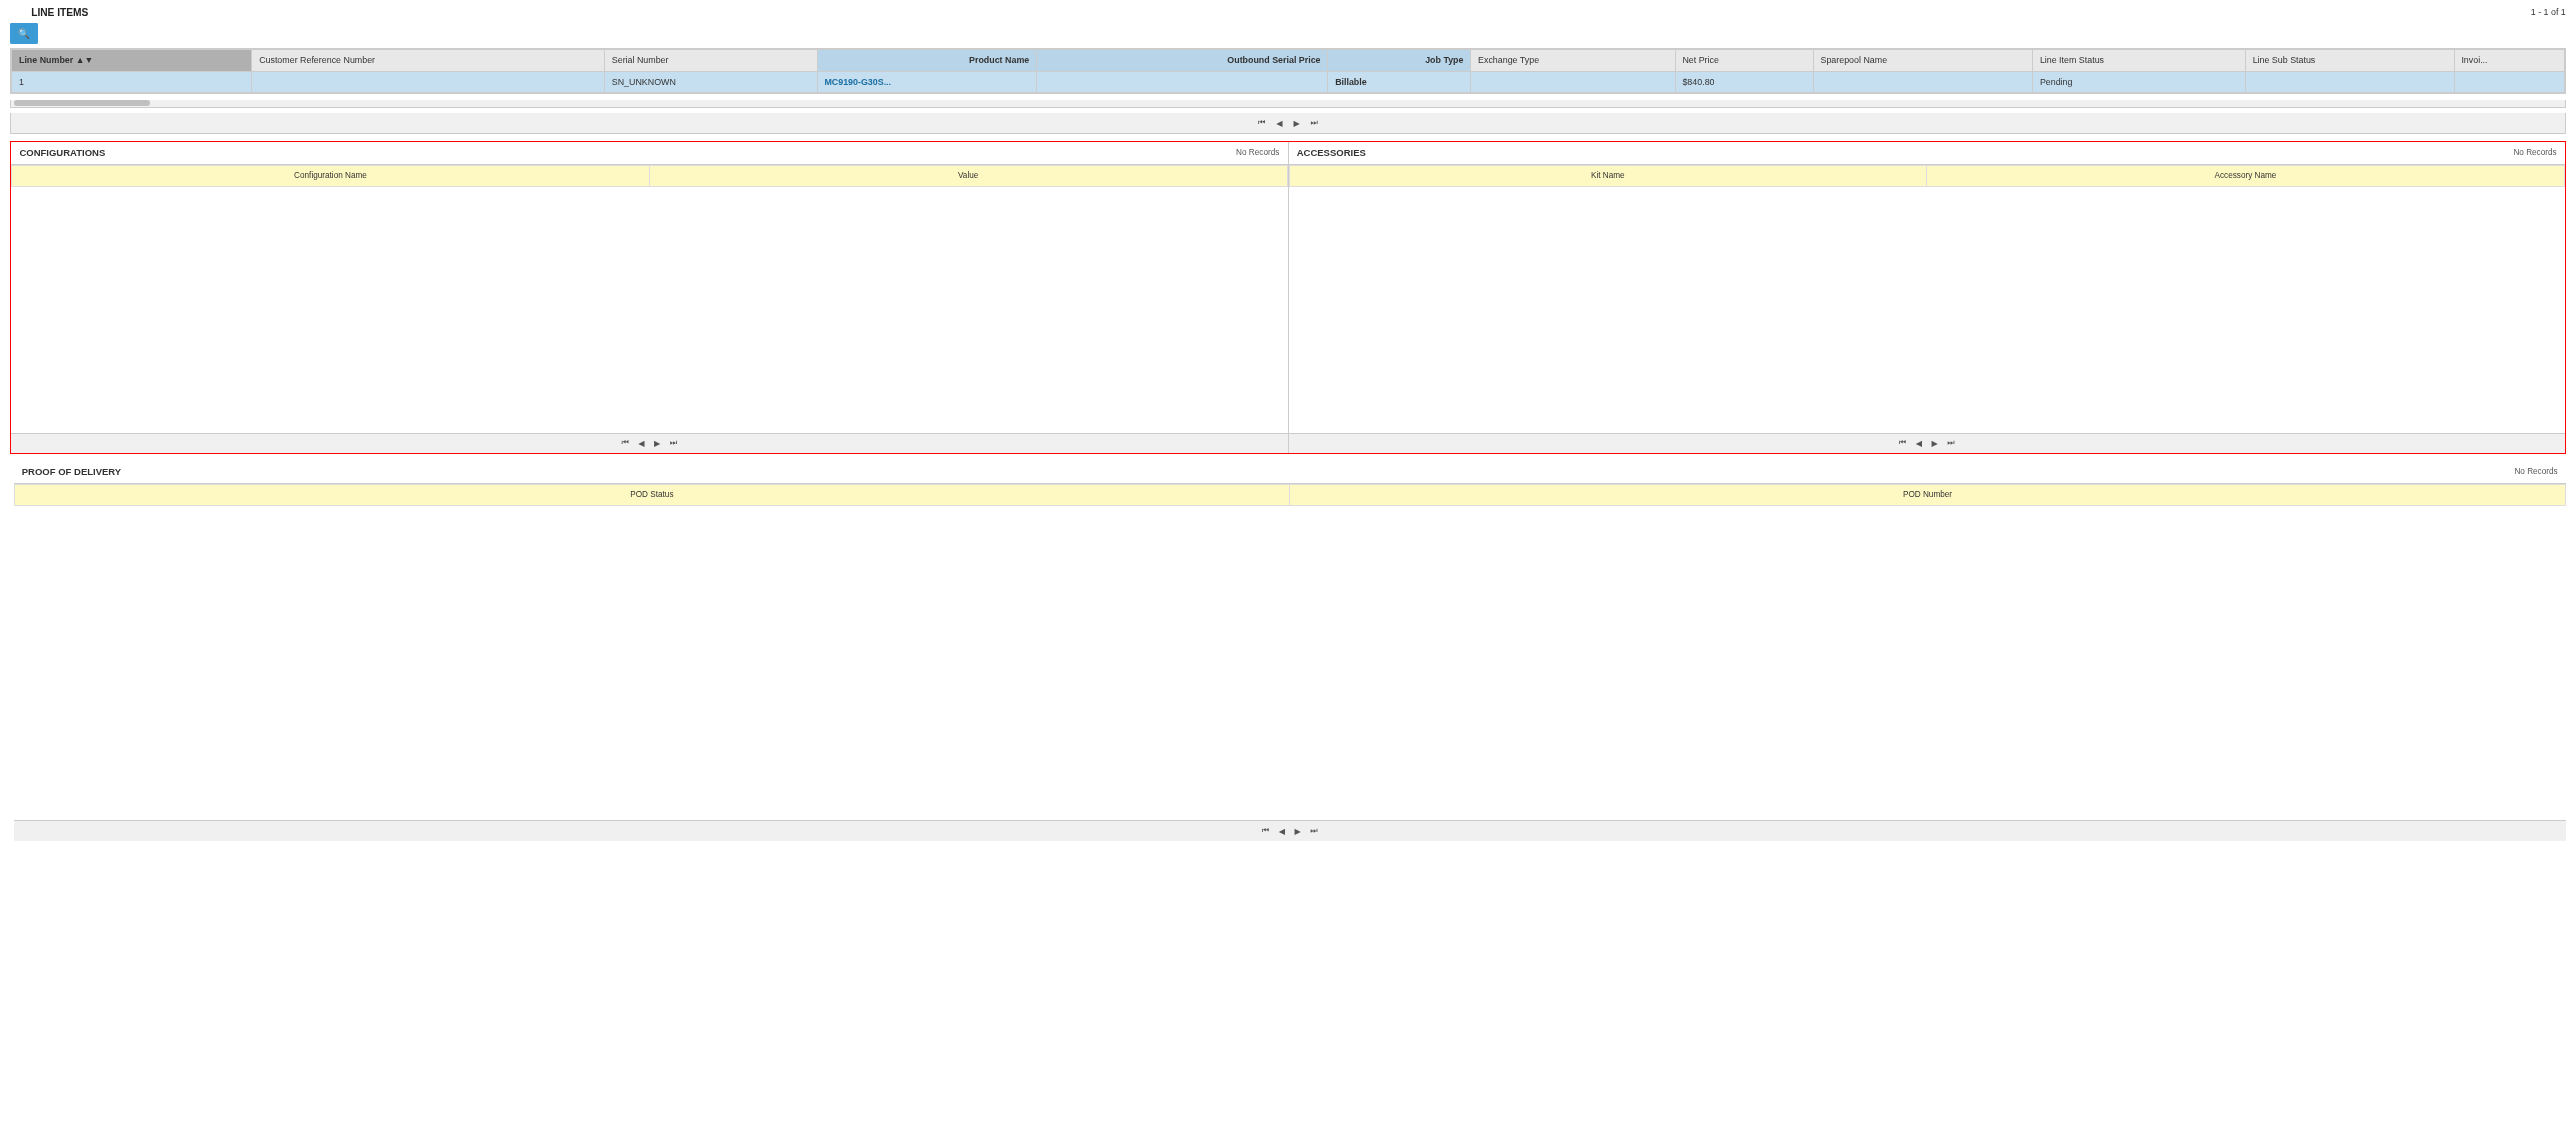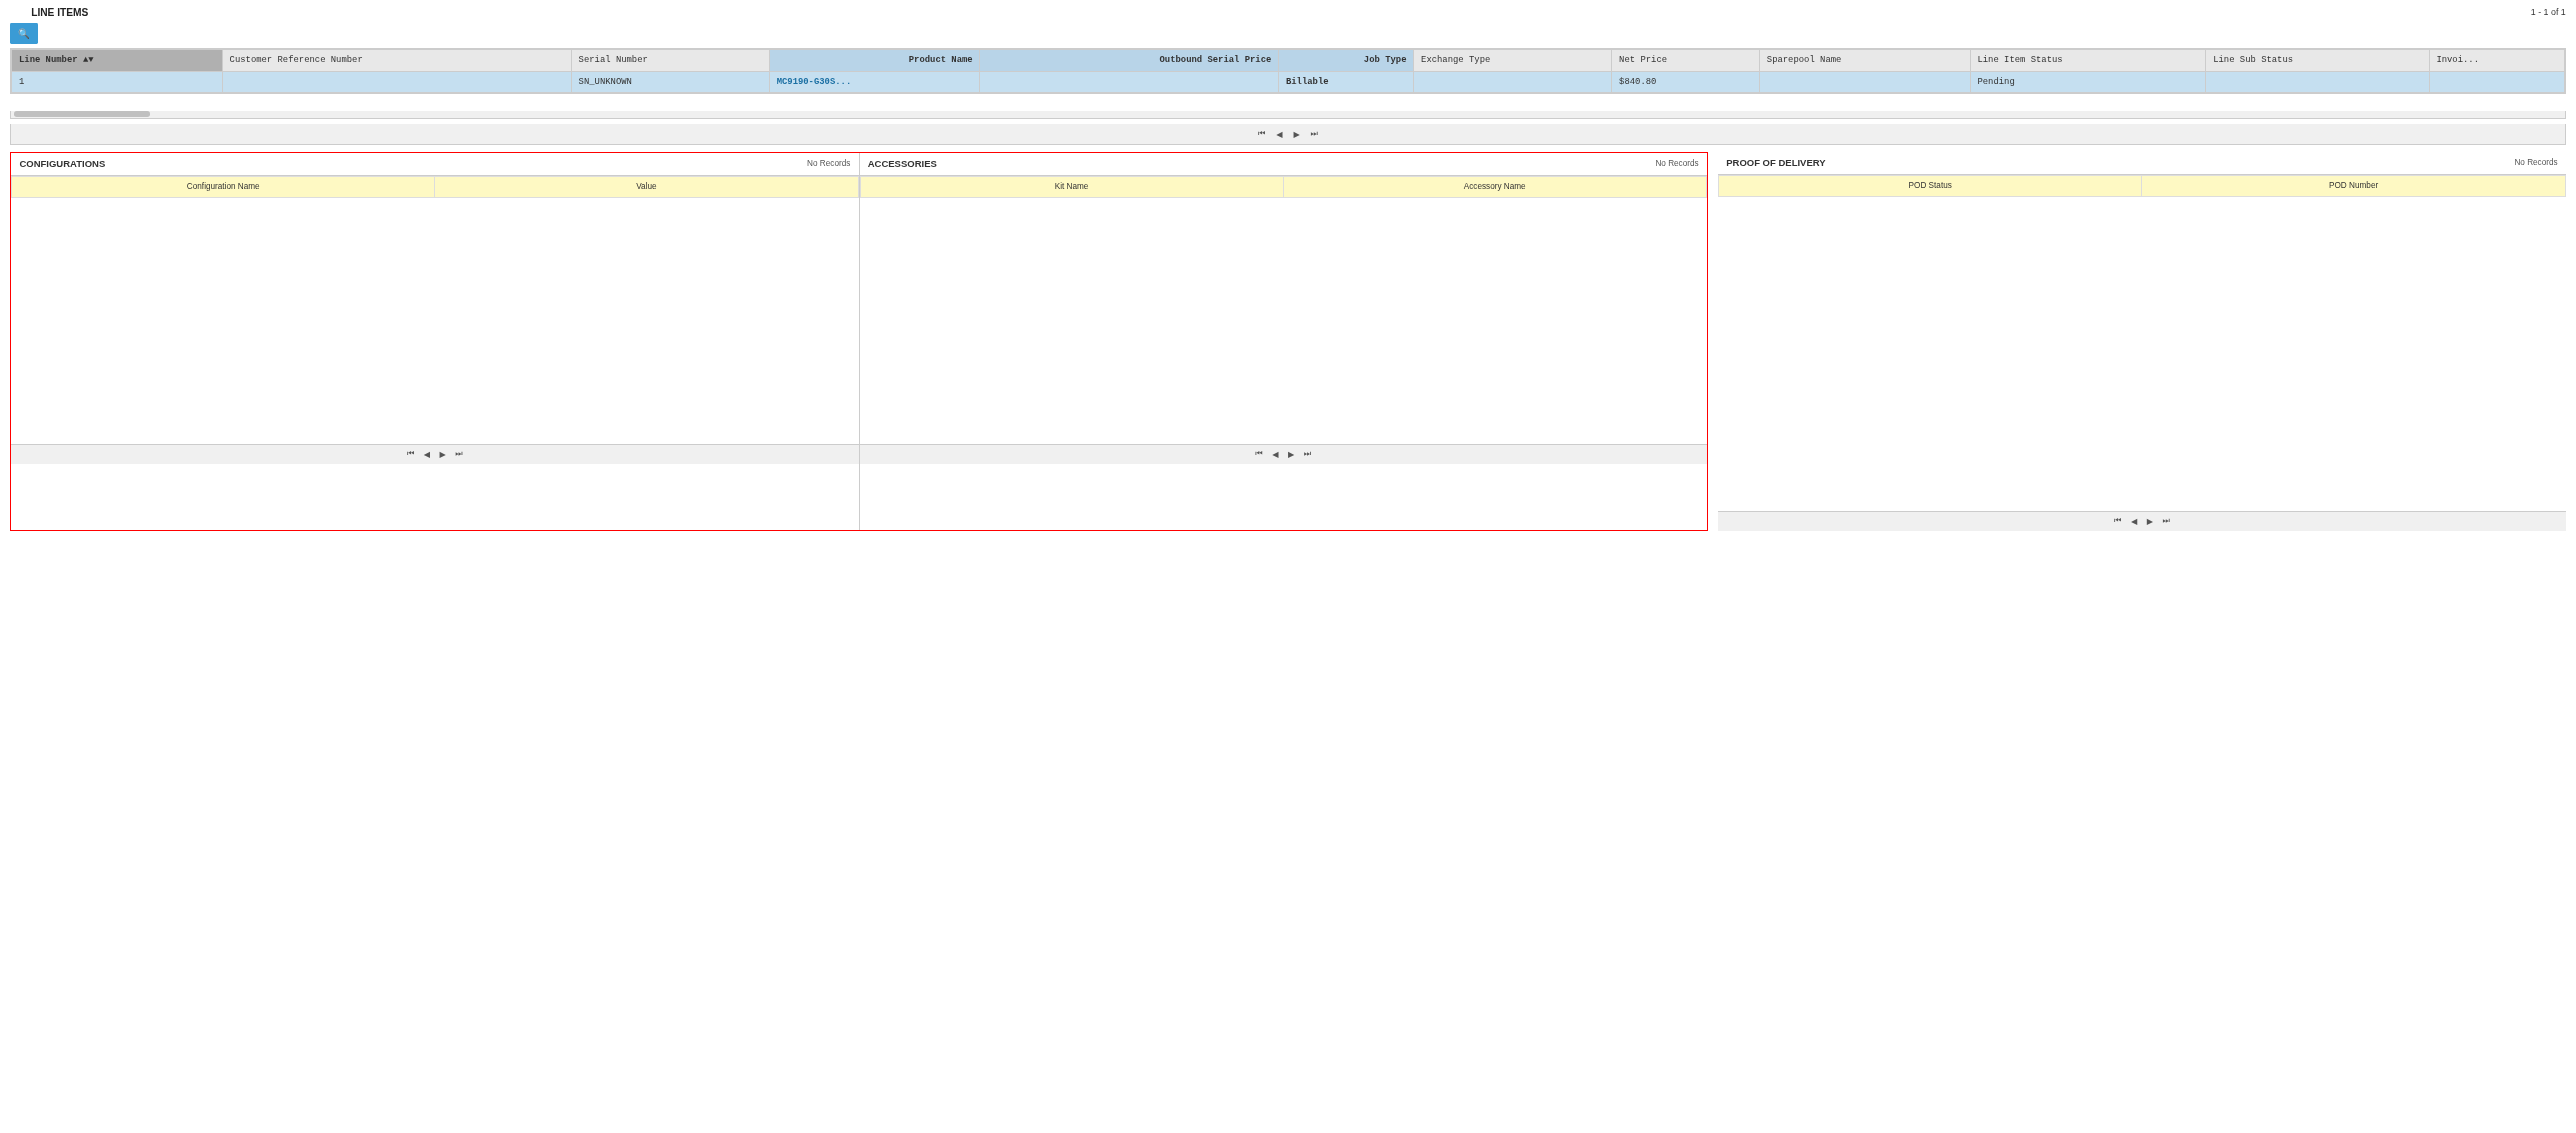--- a/index.html
+++ b/index.html
@@ -43,22 +43,21 @@
       padding: 4.8px 8.2px;
       cursor: pointer;
       border-radius: 1.4px;
       font-size: 9.5px;
     }
 
     
     .data-table-wrapper {
       overflow-x: auto;
       border: 0.7px solid #ccc;
-      margin-bottom: 17px;
-      font-family: Liberation Mono, monospace;
+      margin-bottom: 6px;
     }
     .data-table {
       width: 100%;
       border-collapse: collapse;
       min-width: 954px;
     }
     .data-table thead tr th {
       background: #e8e8e8;
       border: 0.7px solid #ccc;
       padding: 5.5px 6.8px;
@@ -131,20 +130,21 @@
       width: 136px;
       height: 5.5px;
       background: #c0c0c0;
       border-radius: 2.7px;
     }
 
     .bottom-sections-container {
       display: flex;
       gap: 6.8px;
       margin-top: 6.8px;
+      flex-direction: column;
     }
 
     .red-box {
       border: 1.4px solid red;
       flex: 2;
       display: flex;
       gap: 0;
     }
 
     .config-panel {

